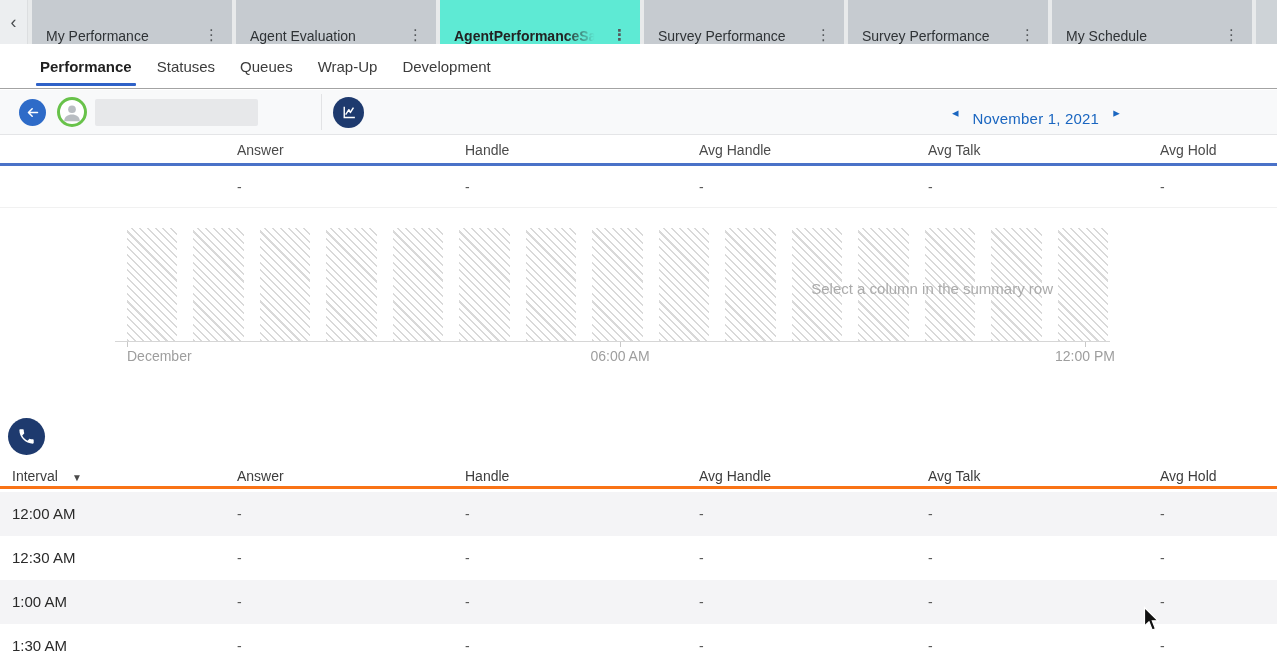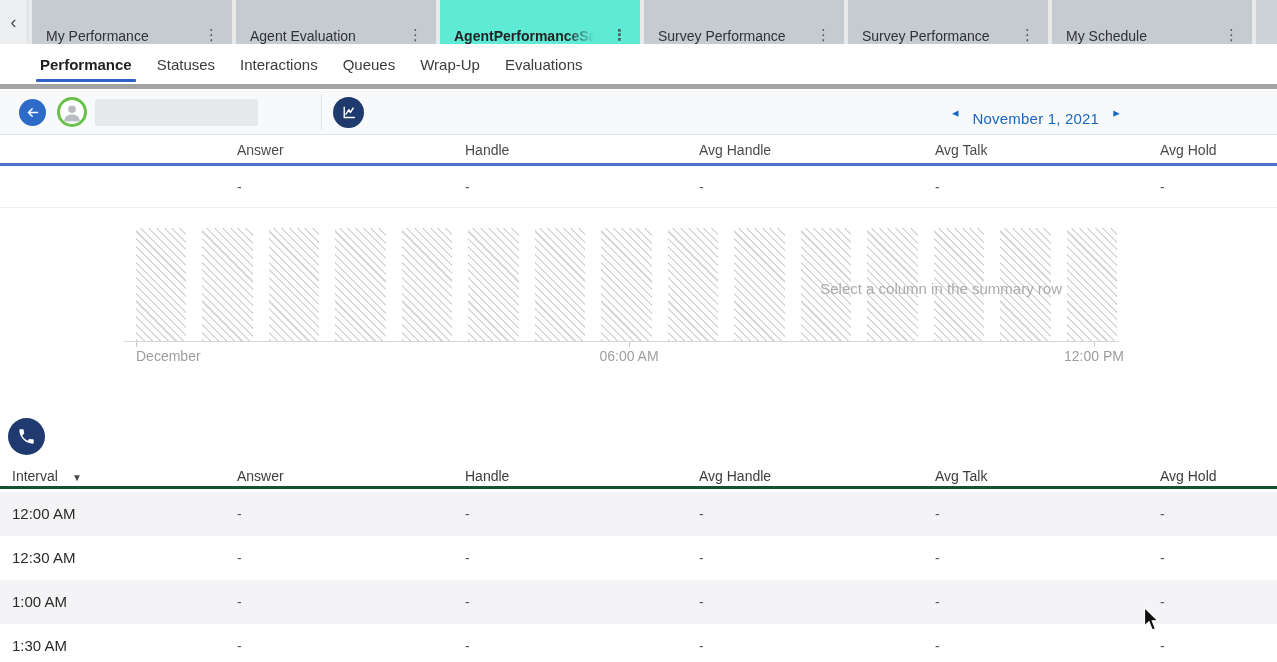--- a/index.html
+++ b/index.html
@@ -23,21 +23,21 @@
   .tab .tlabel { white-space:nowrap; overflow:hidden; max-width:158px; }
   .tab.active { background:#5eead4; font-weight:bold; color:#222; }
   .tab.active .tlabel {
     -webkit-mask-image:linear-gradient(90deg,#000 78%,transparent 99%);
             mask-image:linear-gradient(90deg,#000 78%,transparent 99%); }
   .kebab { font-size:15px; color:#55585b; line-height:1; padding:2px 1px; }
   .tab-sliver { flex:1; margin-left:4px; background:#ced3d7; }
 
   
   .navrow { position:absolute; top:44px; left:0; width:1277px; height:45px;
-    background:#fff; border-bottom:5px solid #a3a3a3;
+    background:#fff; border-bottom:1px solid #a3a3a3;
     display:flex; align-items:center; padding-left:40px; }
   .navitem { position:relative; height:100%; display:flex; align-items:center;
     margin-right:25px; font-size:15px; color:#3c3c3c; cursor:pointer; }
   .navitem.active { font-weight:bold; color:#1f1f1f; }
   .navitem.active::after { content:""; position:absolute; left:-4px; right:-4px;
     bottom:2px; height:3px; background:#2f62c8; border-radius:1px; }
 
   
   .toolbar { position:absolute; top:90px; left:0; width:1277px; height:45px;
     background:#f8f9fa; border-bottom:1px solid #e4e5e7; }
@@ -56,33 +56,33 @@
     color:#1a66c0; font-size:15px; }
   .datenav .arrow { font-size:13px; cursor:pointer; line-height:1; }
   .datenav .dlabel { letter-spacing:.2px;margin-top:12px; }
 
   
   .trow { position:relative; }
   .c0 { position:absolute; left:12px; }
   .c1 { position:absolute; left:237px; }
   .c2 { position:absolute; left:465px; }
   .c3 { position:absolute; left:699px; }
-  .c4 { position:absolute; left:928px;margin-left:7px; }
+  .c4 { position:absolute; left:928px; }
   .c5 { position:absolute; left:1160px; }
 
   
   .sumheader { position:absolute; top:135px; left:0; width:1277px; height:31px;
     border-bottom:3px solid #4a72c8; font-size:14px; color:#4a4a4a; }
   .sumheader span { top:7px; cursor:pointer; }
   .sumvalues { position:absolute; top:169px; left:0; width:1277px; height:39px;
     border-bottom:1px solid #f1f1f1; font-size:14px; color:#5a5a5a; }
   .sumvalues span { top:10px; }
 
   
-  .chart { position:absolute; top:228px; left:9px; width:1110px; height:140px; }
+  .chart { position:absolute; top:228px; left:0; width:1110px; height:140px; }
   .bars { position:absolute; left:127px; right:2px; top:0; height:113px;
     display:flex; gap:16px; }
   .bar { flex:1;
     background:repeating-linear-gradient(45deg,#d9d9d9 0,#d9d9d9 1.5px,#ffffff 1.5px,#ffffff 5.5px); }
   .axisline { position:absolute; left:115px; right:0; top:113px;
     border-top:1px solid #d6d6d6; }
   .tick { position:absolute; top:114px; width:1px; height:5px; background:#c8c8c8; }
   .tick.t0 { left:127px; } .tick.t1 { left:620px; } .tick.t2 { left:1085px; }
   .xlabel { position:absolute; top:120px; font-size:14px; color:#9e9e9e;
     white-space:nowrap; }
@@ -90,21 +90,21 @@
   .xl1 { left:620px; transform:translateX(-50%); }
   .xl2 { left:1085px; transform:translateX(-50%); }
   .chart-msg { position:absolute; right:57px; top:52px; font-size:15px;
     color:#ababab; }
 
   
   .phone-btn { left:8px; top:418px; width:37px; height:37px; background:#1e3a6e; }
 
   
   .intheader { position:absolute; top:460px; left:0; width:1277px; height:29px;
-    border-bottom:3px solid #14532d; font-size:14px; color:#3c3c3c;
+    border-bottom:3px solid #f97316; font-size:14px; color:#3c3c3c;
     background:#fff; }
   .intheader span { top:8px; cursor:pointer; }
   .sortcaret { font-size:10px; color:#4a4a4a; margin-left:14px; }
   .introws { position:absolute; top:492px; left:0; width:1277px; }
   .introw { height:44px; font-size:15px; color:#2a2a2a; }
   .introw:nth-child(odd) { background:#f4f4f6; }
   .introw span { top:13px; }
   .introw .val { color:#5a5a5a; font-size:14px; top:14px; }
 
   
@@ -147,30 +147,27 @@
 </div>
 
 <div class="navrow">
   <div class="navitem active">
       <span>Performance</span>
     </div>
   <div class="navitem">
       <span>Statuses</span>
     </div>
   <div class="navitem">
-      <span>Interactions</span>
-    </div>
-  <div class="navitem">
       <span>Queues</span>
     </div>
   <div class="navitem">
       <span>Wrap-Up</span>
     </div>
   <div class="navitem">
-      <span>Evaluations</span>
+      <span>Development</span>
     </div>
 </div>
 
 <div class="toolbar">
   <div class="circle-btn back-btn">
     <svg class="icon-svg" width="15" height="15" viewBox="0 0 24 24">
         <path d="M20 12H6M11.5 6l-6 6 6 6" stroke="#fff" stroke-width="2.4" fill="none" stroke-linecap="round" stroke-linejoin="round"></path>
       </svg>
   </div>
   <div class="circle-btn avatar">

